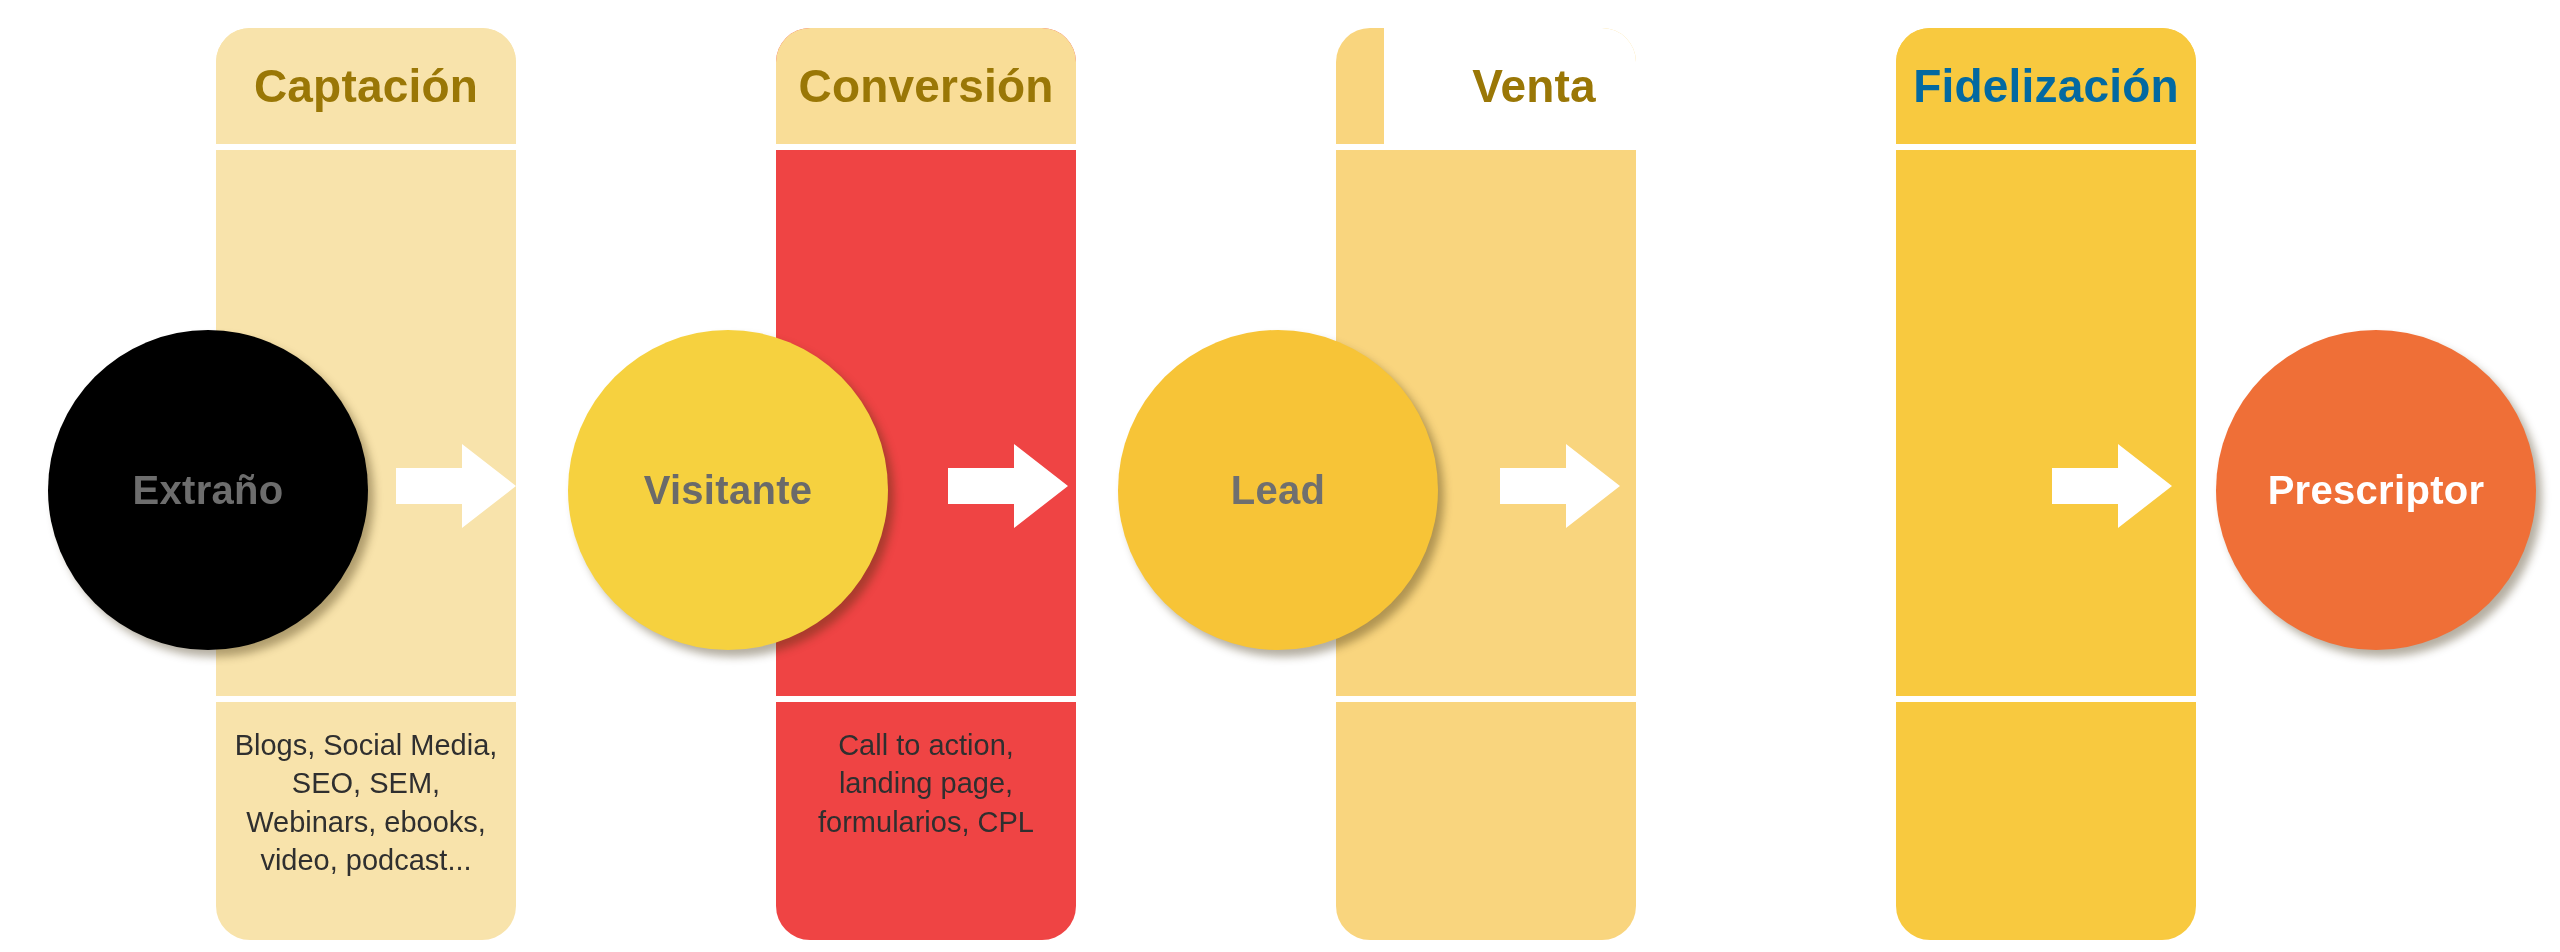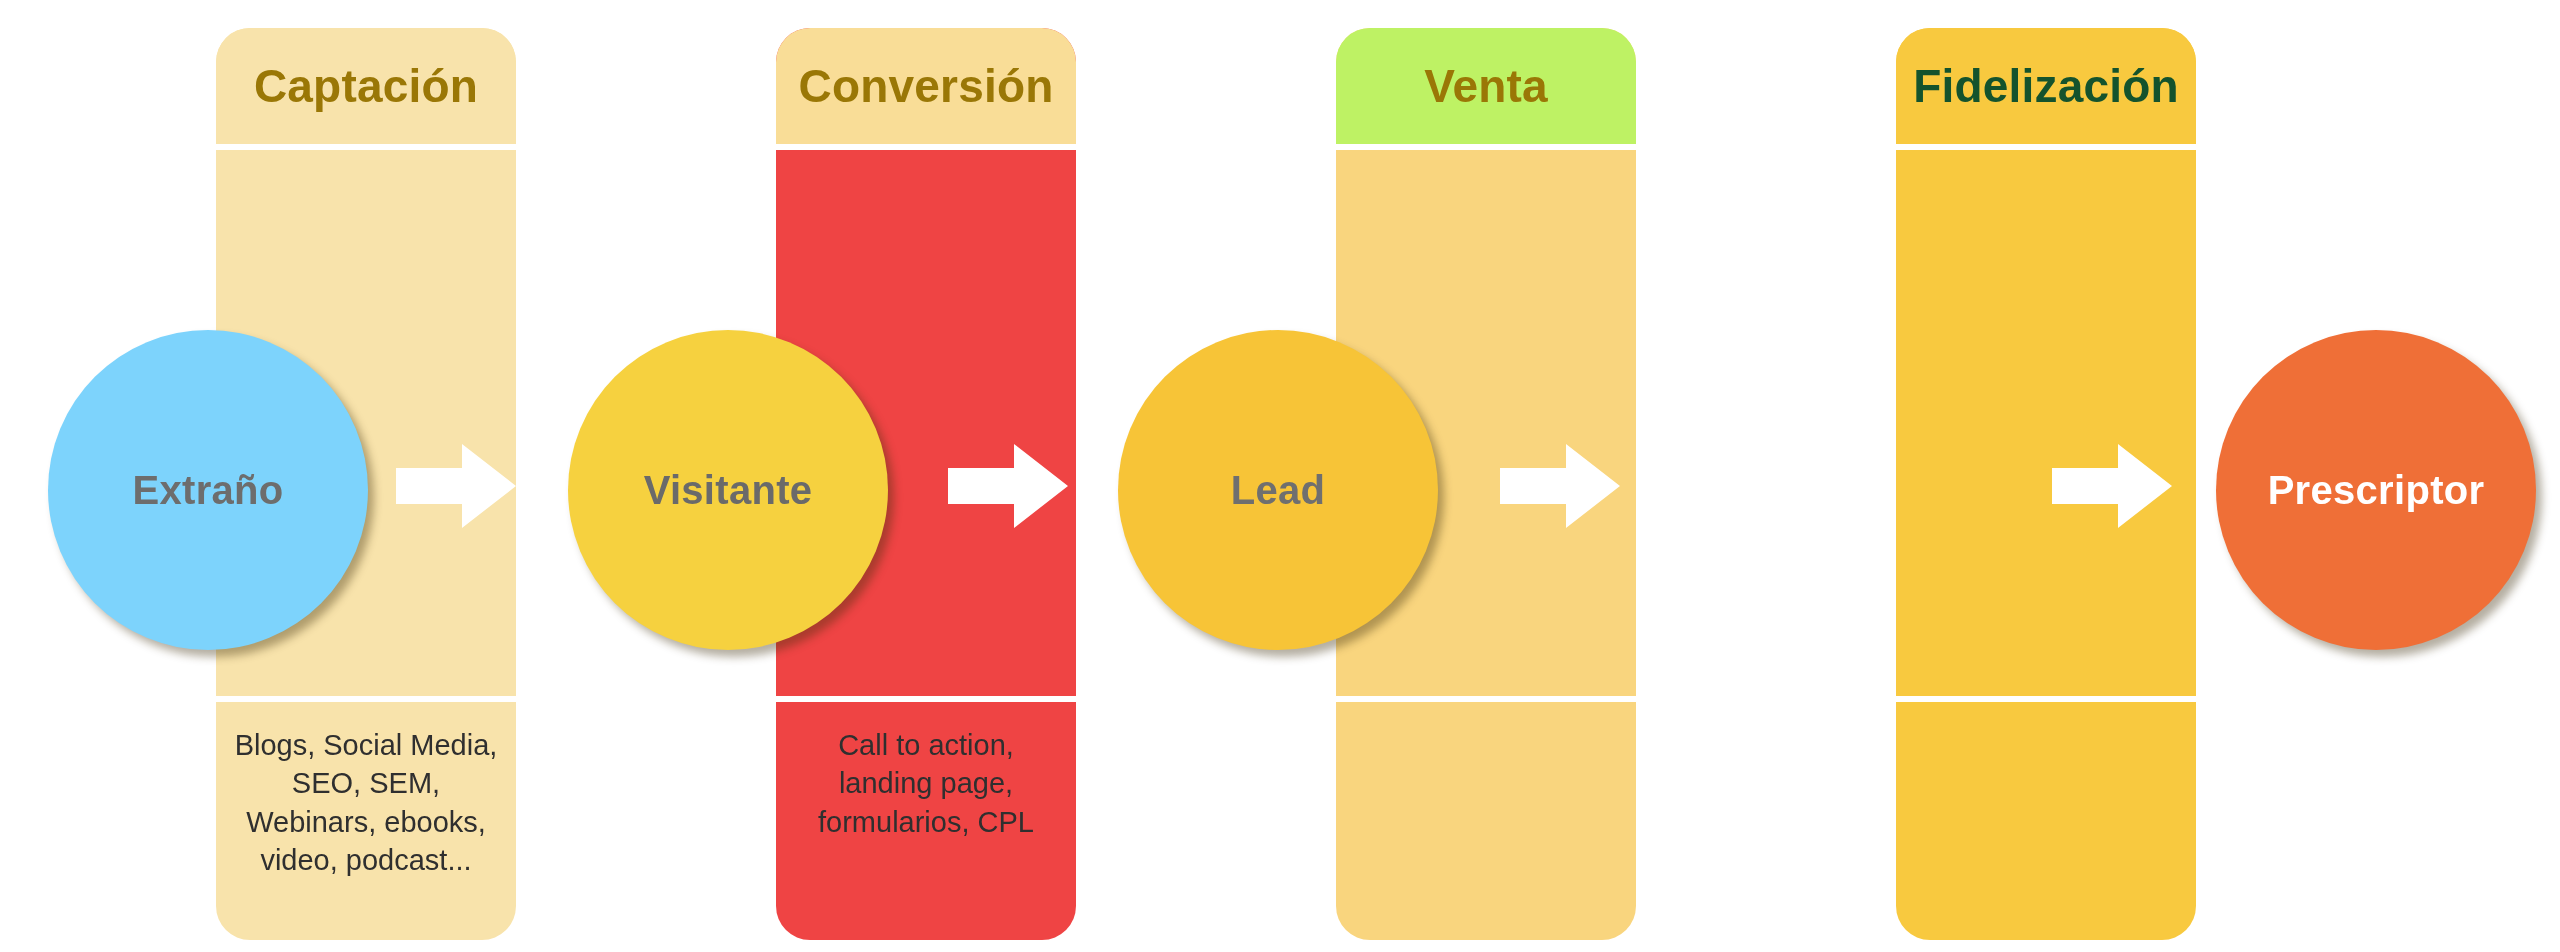--- a/index.html
+++ b/index.html
@@ -128,30 +128,30 @@
     <div class="col-divider div-top"></div>
     <div class="col-divider div-bot"></div>
     <div class="col-footer">
       <span class="col-footer-text" style="color: rgb(47, 47, 47);">Call to action,
 landing page,
 formularios, CPL</span>
     </div>
   </div>
 
   <div class="column" id="col-2" style="left: 1336px; background: rgb(249, 213, 126);">
-    <div class="col-header" id="hdr-2" style="background: #bef264;">
+    <div class="col-header" id="hdr-2" style="background: #ffffff; margin-left: 48px;">
       <span class="col-header-label" style="color: rgb(154, 119, 6);">Venta</span>
     </div>
     <div class="col-divider div-top"></div>
     <div class="col-divider div-bot"></div>
   </div>
 
   <div class="column" id="col-3" style="left: 1896px; background: rgb(248, 201, 63);">
     <div class="col-header" id="hdr-3" style="background: rgb(248, 201, 63);">
-      <span class="col-header-label" style="color: #14532d; text-align: right;">Fidelización</span>
+      <span class="col-header-label" style="color: #0369a1; text-align: right;">Fidelización</span>
     </div>
     <div class="col-divider div-top"></div>
     <div class="col-divider div-bot"></div>
   </div>
 
   <div class="arrow" id="arw-0" style="left:396px; top:440px;">
     <svg viewBox="0 0 120 92" preserveAspectRatio="none">
       <polygon class="arrow-shape" points="0,28 66,28 66,4 120,46 66,88 66,64 0,64" fill="#ffffff"></polygon>
     </svg>
   </div>
@@ -164,21 +164,21 @@
     <svg viewBox="0 0 120 92" preserveAspectRatio="none">
       <polygon class="arrow-shape" points="0,28 66,28 66,4 120,46 66,88 66,64 0,64" fill="#ffffff"></polygon>
     </svg>
   </div>
   <div class="arrow" id="arw-3" style="left:2052px; top:440px;">
     <svg viewBox="0 0 120 92" preserveAspectRatio="none">
       <polygon class="arrow-shape" points="0,28 66,28 66,4 120,46 66,88 66,64 0,64" fill="#ffffff"></polygon>
     </svg>
   </div>
 
-  <div class="node" id="nd-0" style="left: 48px; top: 330px; width: 320px; height: 320px; background: #7dd3fc;">
+  <div class="node" id="nd-0" style="left: 48px; top: 330px; width: 320px; height: 320px; background: #000000;">
     <span class="node-label" style="color: rgb(109, 109, 109);">Extraño</span>
   </div>
 
   <div class="node" id="nd-1" style="left: 568px; top: 330px; width: 320px; height: 320px; background: rgb(246, 209, 63);">
     <span class="node-label" style="color: rgb(106, 106, 106);">Visitante</span>
   </div>
 
   <div class="node" id="nd-2" style="left: 1118px; top: 330px; width: 320px; height: 320px; background: rgb(247, 196, 55);">
     <span class="node-label" style="color: rgb(111, 111, 111);">Lead</span>
   </div>

